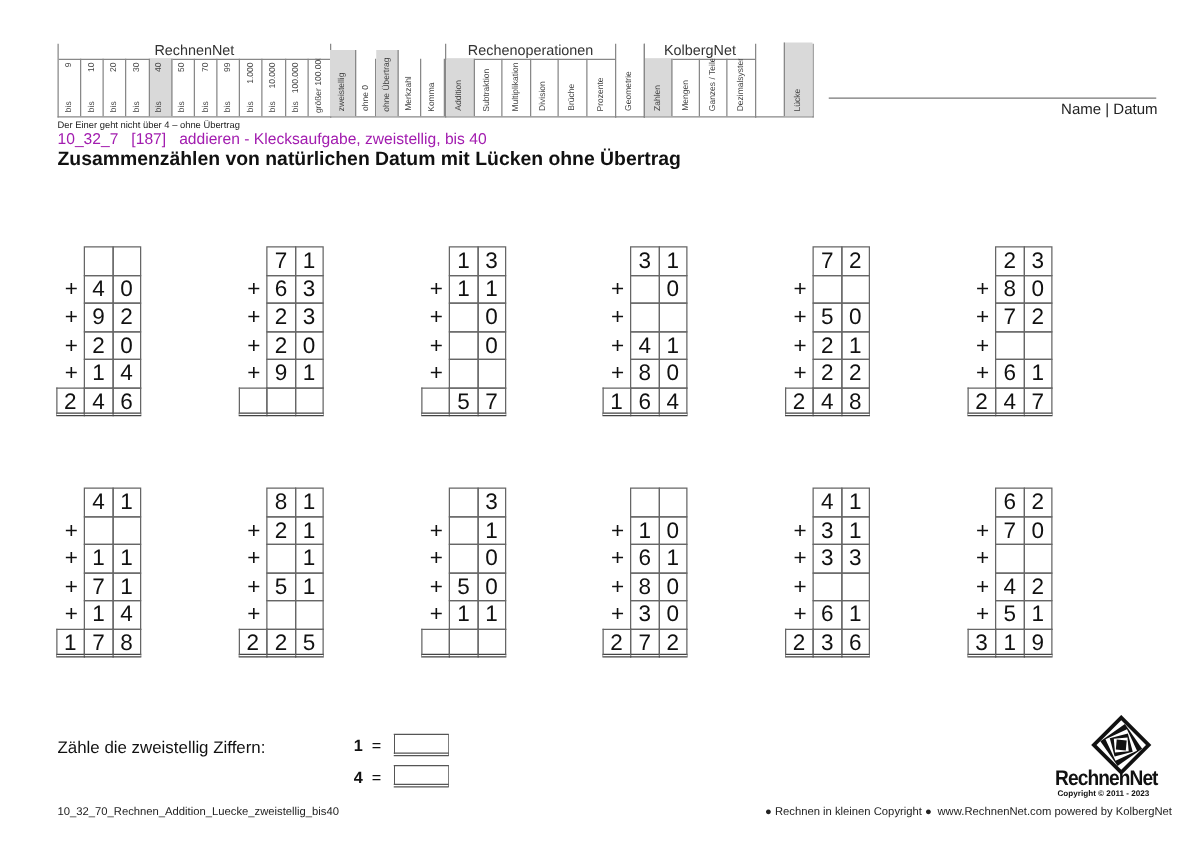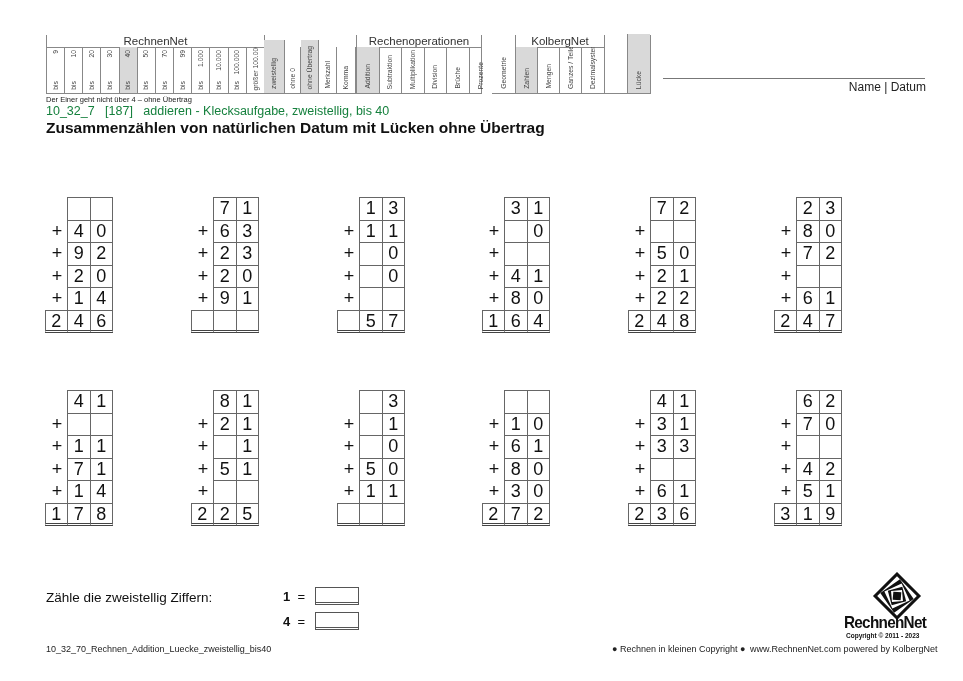--- a/index.html
+++ b/index.html
@@ -5,21 +5,21 @@
   html,body{margin:0;padding:0;background:#fff;}
   body{width:963px;height:681px;position:relative;overflow:hidden;font-family:"Liberation Sans",sans-serif;color:#111;}
   .hdr{position:absolute;top:35px;height:59px;border-left:1px solid #888;border-right:1px solid #888;border-bottom:1px solid #888;box-sizing:border-box;}
   .grp-title{position:absolute;top:0;left:0;right:0;height:12px;font-size:11.5px;color:#333;text-align:center;line-height:12px;border-bottom:1px solid #888;}
   .col{position:absolute;bottom:0;border-right:1px solid #888;box-sizing:border-box;overflow:hidden;}
   .col.grey{background:#d9d9d9;}
   .vt2{writing-mode:vertical-rl;transform:rotate(180deg);font-size:6.8px;color:#444;position:absolute;left:50%;margin-left:-4px;white-space:nowrap;}
   .name-line{position:absolute;left:663px;top:78px;width:262px;border-top:1px solid #777;}
   .name-lbl{position:absolute;right:37px;top:80px;font-size:12px;color:#222;}
   .note{position:absolute;left:46px;top:95px;font-size:7.5px;color:#222;}
-  .code-line{position:absolute;left:46px;top:104px;font-size:12.5px;color:#15803d;white-space:pre;}
+  .code-line{position:absolute;left:46px;top:104px;font-size:12.5px;color:#a21caf;white-space:pre;}
   .title{position:absolute;left:46px;top:119px;font-size:15.5px;font-weight:bold;color:#111;}
   .task{position:absolute;width:70px;height:140px;}
   .task .plus{position:absolute;left:2px;width:20px;text-align:center;font-size:18px;line-height:22px;}
   .task .cell{position:absolute;width:22px;height:22px;border:1px solid #666;box-sizing:border-box;text-align:center;font-size:18px;line-height:21px;margin-left:0;}
   .count-lbl{position:absolute;left:46px;top:590px;font-size:13.5px;}
   .count-row{position:absolute;left:283px;font-size:13px;font-weight:bold;}
   .count-box{position:absolute;left:315px;width:44px;height:18px;border:1px solid #555;border-bottom:3px double #555;box-sizing:border-box;}
   .footer-file{position:absolute;left:46px;top:644px;font-size:9px;color:#222;}
   .footer-slogan{position:absolute;left:612px;top:644px;font-size:9px;color:#222;}
   .footer-url{position:absolute;left:750px;top:644px;font-size:9px;color:#222;}
@@ -96,21 +96,21 @@
       </div>
       <div class="col" style="left: 55px; width: 18px; height: 46px;">
         <span class="vt2" style="bottom: 4px;">Merkzahl</span>
       </div>
       <div class="col" style="left: 73px; width: 19px; height: 46px;">
         <span class="vt2" style="bottom: 4px;">Komma</span>
       </div>
     </div>
 </div>
 
-<div class="hdr" style="left:356px;width:126px;">
+<div class="hdr" style="left:356px;width:137px;">
   <div class="grp-title">Rechenoperationen</div>
   <div id="ro-cols">
       <div class="col grey" style="left: 0px; width: 22.5px; height: 46px;">
         <span class="vt2" style="bottom: 4px;">Addition</span>
       </div>
       <div class="col" style="left: 22.5px; width: 22.5px; height: 46px;">
         <span class="vt2" style="bottom: 4px;">Subtraktion</span>
       </div>
       <div class="col" style="left: 45px; width: 22.5px; height: 46px;">
         <span class="vt2" style="bottom: 4px;">Multiplikation</span>

